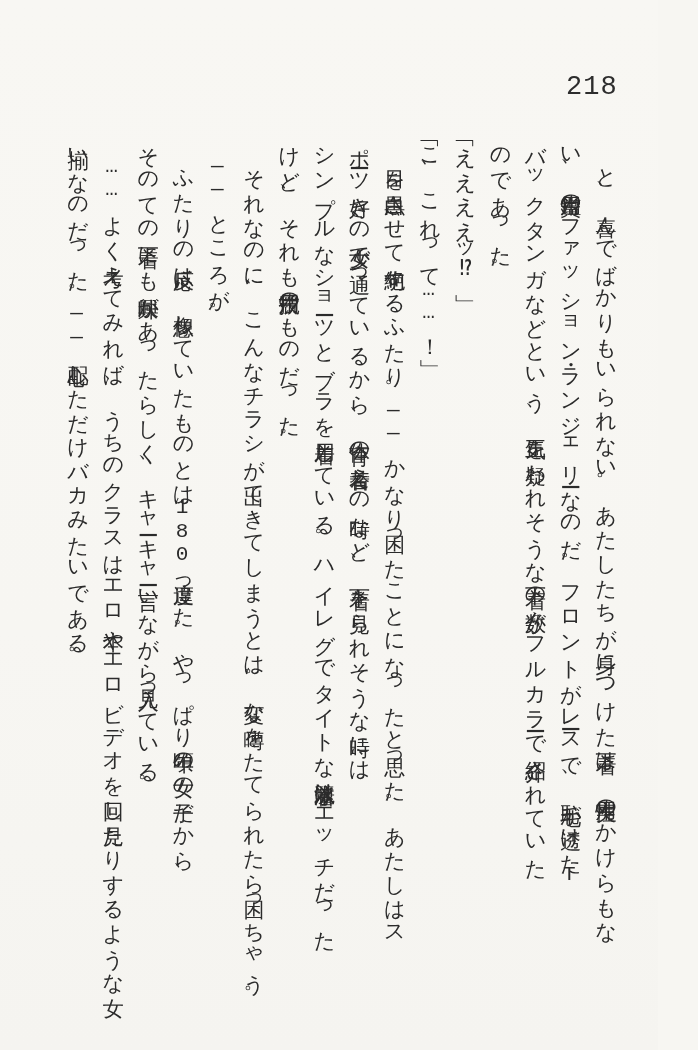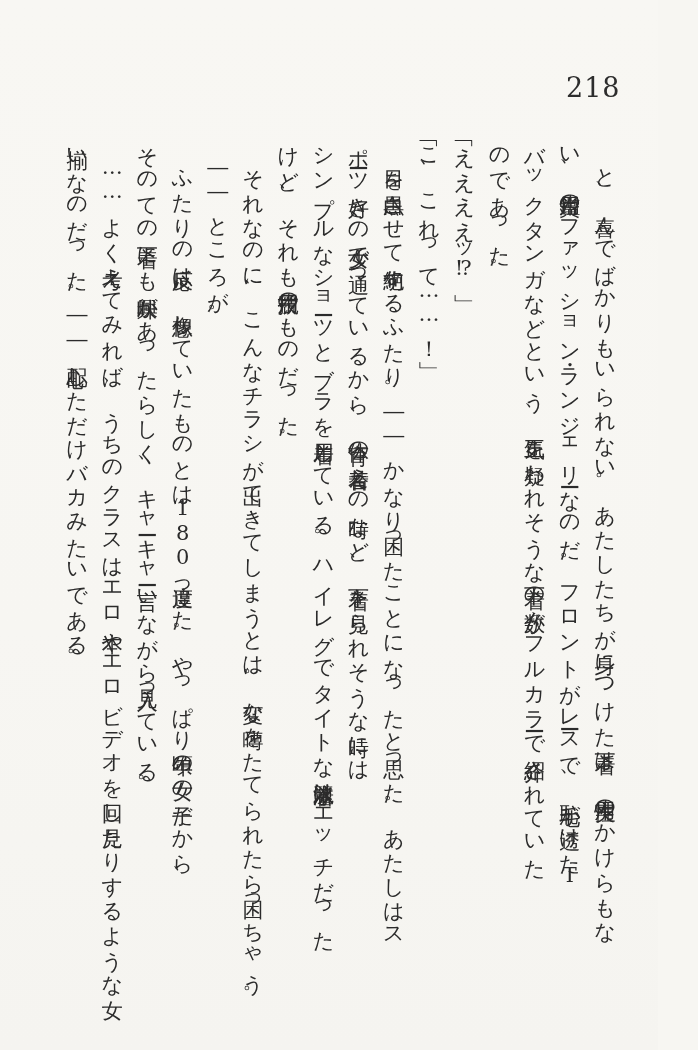--- a/index.html
+++ b/index.html
@@ -10,20 +10,21 @@
     background: #f7f6f2;
     font-family: "DejaVu Serif", "Liberation Serif", serif;
   }
   .page {
     position: absolute;
     inset: 0;
     width: 658px;
     height: 1050px;
     background: linear-gradient(180deg, #f8f7f3 0%, #f7f6f2 60%, #f5f4f0 100%);
     overflow: hidden;
+    font-family: Liberation Mono, monospace;
   }
   .page-number {
     position: absolute;
     top: 72px;
     left: 566px;
     font-size: 27px;
     letter-spacing: 1px;
     color: #2d2d2d;
   }
   .text-block {

